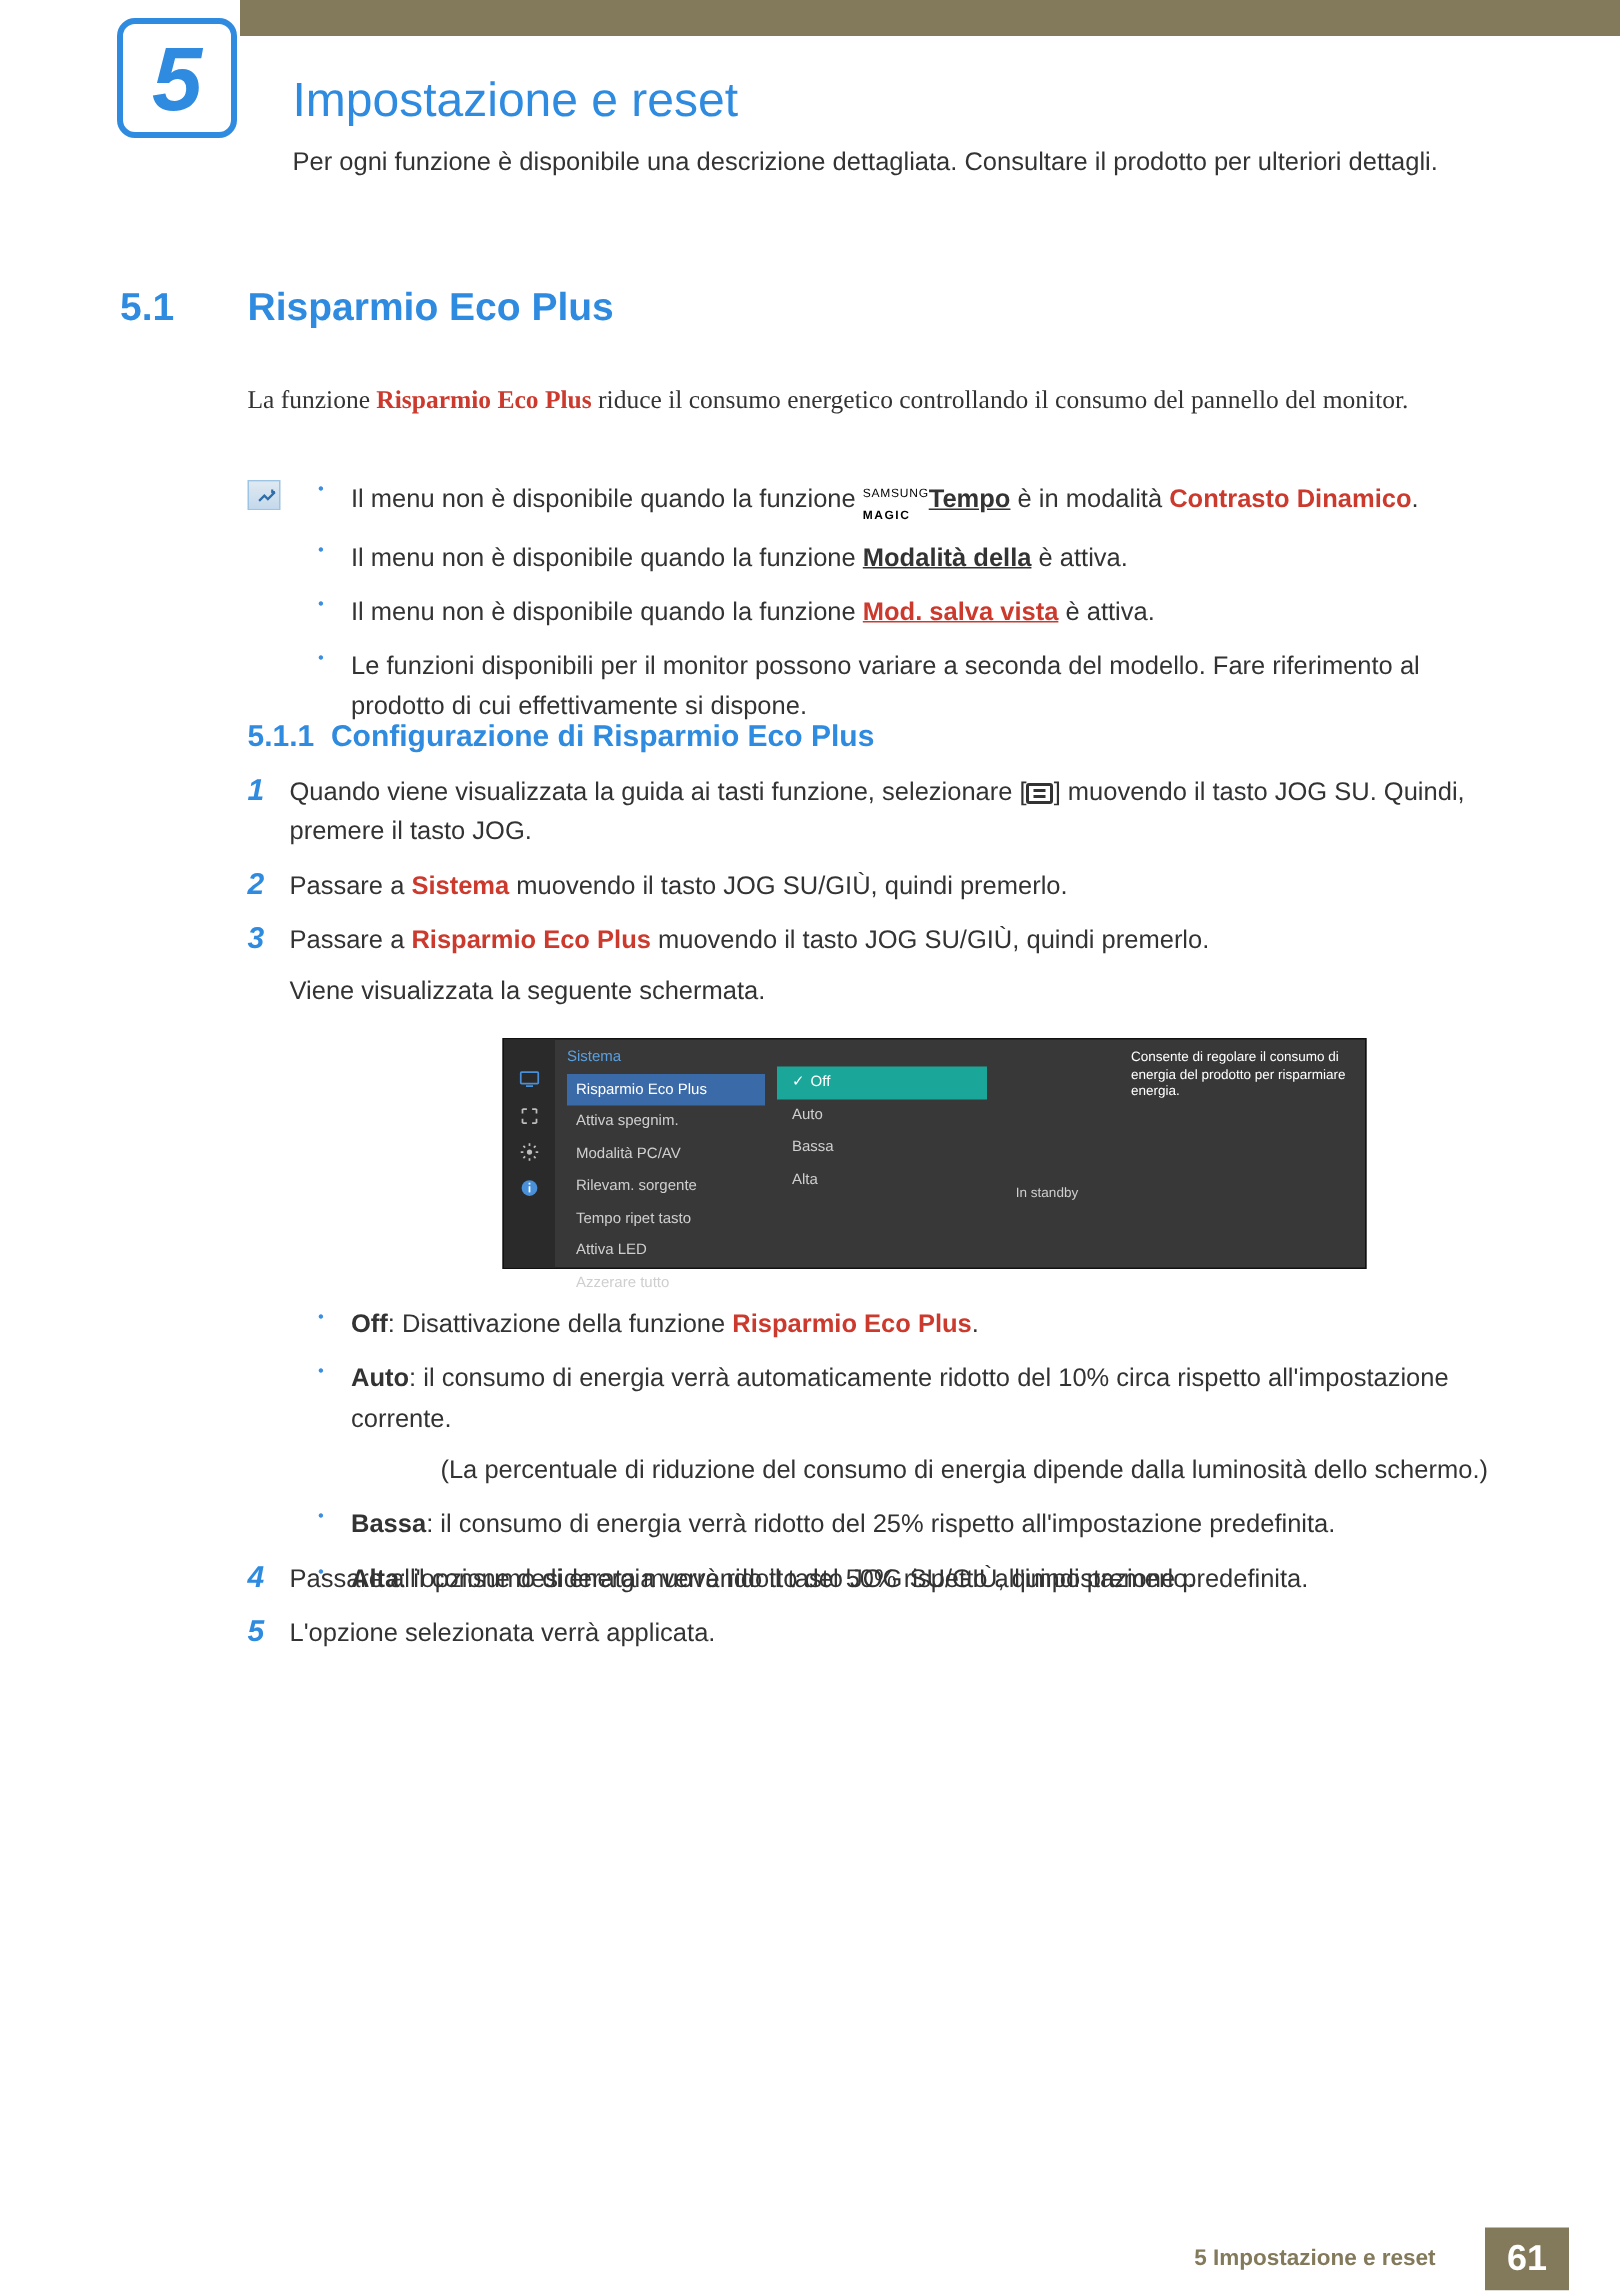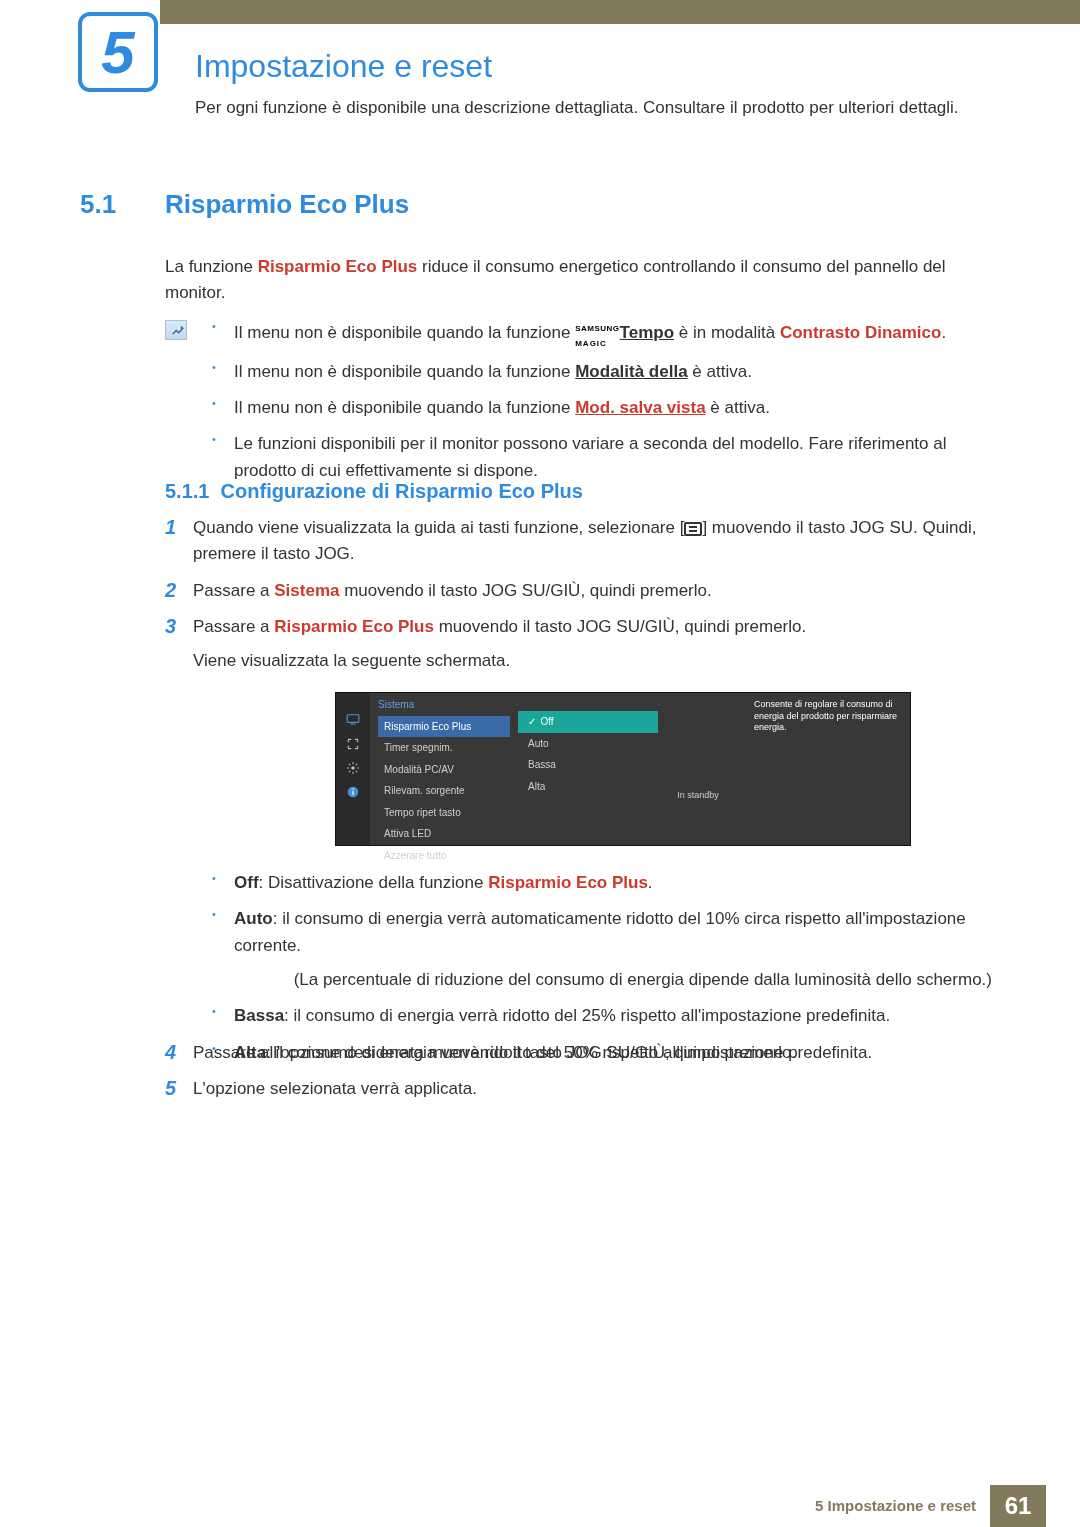--- a/index.html
+++ b/index.html
@@ -25,31 +25,31 @@
     display: flex; align-items: center; justify-content: center;
     background: #fff;
   }
   .chapterbox span { font-size: 60px; color: #2e8be0; font-weight: bold; font-style: italic; }
   .chap-title { position: absolute; left: 195px; top: 42px; font-size: 32px; font-weight: normal; color: #2e8be0; }
   .chap-intro { position: absolute; left: 195px; top: 95px; right: 88px; font-size: 17px; }
   .sec-num { position: absolute; left: 80px; font-size: 26px; font-weight: bold; color: #2e8be0; }
   .sec-title { position: absolute; left: 165px; font-size: 26px; font-weight: bold; color: #2e8be0; }
   .s1 { top: 184px; }
   .para { position: absolute; left: 165px; right: 88px; }
-  .p1 { top: 254px; }
+  .p1 { top: 254px; font-family: Liberation Serif, serif; }
   .note-icon {
     position: absolute; left: 165px; top: 320px;
     width: 22px; height: 20px; background: linear-gradient(#dfe9f2,#c5d9eb);
     border: 1px solid #9ec4e4; display:flex; align-items:flex-end; justify-content:flex-end;
   }
   .note-icon svg { width: 14px; height: 14px; margin: 0 1px 1px 0; }
   .bullets { position: absolute; left: 212px; right: 88px; top: 318px; }
   .bullets li { list-style: none; position: relative; padding-left: 22px; margin: 0 0 10px 0; }
   .bullets li::before { content: "•"; color: #3b8de0; position: absolute; left: 0; top: 0px; font-size: 11px; }
-  .bright-sup { font-size: 8px; font-weight: bold; letter-spacing: 0.5px; color: #000; line-height: 0.9; }
+  .bright-sup { font-size: 8px; font-weight: normal; letter-spacing: 0.5px; color: #000; line-height: 0.9; }
   .bright-sub { font-size: 8px; font-weight: bold; letter-spacing: 1px; color: #000; line-height: 0.9; }
   .bright-main { font-weight: bold; text-decoration: underline; color: #333; }
   .red { color: #cc3a2e; }
   .redb { color: #cc3a2e; font-weight: bold; }
   .uline { text-decoration: underline; font-weight: bold; }
   .h3 { position: absolute; left: 165px; top: 476px; font-size: 20px; font-weight: bold; color: #2e8be0; }
   .steps { position: absolute; left: 165px; right: 88px; top: 515px; }
   .step { display: flex; margin-bottom: 10px; }
   .step-num { width: 28px; flex: 0 0 28px; font-style: italic; font-size: 20px; color: #2e8be0; font-weight: bold; line-height: 1.2; }
   .step-body { flex: 1; }
@@ -71,21 +71,21 @@
   .osd .optcol .row { padding: 3px 10px; font-size: 10px; }
   .osd .optcol .row.sel { background: #1aa79a; color: #fff; position: relative; }
   .osd .optcol .row.sel::before { content: "✓"; margin-right: 4px; }
   .osd .extras { width: 86px; padding-top: 18px; font-size: 9px; }
   .osd .extras .rowlast { margin-top: 78px; text-align:center; padding-right:6px; }
   .osd .desc { flex:1; padding: 6px 10px; font-size: 9px; line-height: 1.3; color:#fff; }
   .bullets2 { position: absolute; left: 212px; right: 88px; top: 870px; }
   .bullets2 li { list-style: none; position: relative; padding-left: 22px; margin: 0 0 10px 0; }
   .bullets2 li::before { content: "•"; color: #3b8de0; position: absolute; left: 0; top: 0px; font-size: 11px; }
   .steps2 { position: absolute; left: 165px; right: 88px; top: 1040px; }
-  .footer { position: absolute; bottom: 0; left: 0; right: 0; height: 42px; display:flex; justify-content:flex-end; align-items:stretch; }
+  .footer { position: absolute; bottom: 0; left: 0; right: 0; height: 42px; display:flex; justify-content:flex-end; align-items:stretch;gap:19px; }
   .footer .cap { background: #fff; color: #837a5b; font-weight: bold; font-size: 15px; display:flex; align-items:center; padding: 0 14px; }
   .footer .pg { background: #837a5b; color: #fff; font-size: 24px; font-weight: bold; width: 56px; display:flex; align-items:center; justify-content:center; margin-right: 34px; }
 </style>
 </head>
 <body>
 
 <div class="topband">
   <div class="left"></div>
     <div class="right"></div>
 </div>
@@ -164,21 +164,21 @@
       </svg>
     <svg viewBox="0 0 24 24">
         <circle cx="12" cy="12" r="9" fill="#4a90d9"></circle>
         <rect x="11" y="10" width="2" height="7" fill="#fff"></rect>
         <rect x="11" y="6" width="2" height="2" fill="#fff"></rect>
       </svg>
   </div>
   <div class="listcol">
     <div class="hdr">Sistema</div>
     <div class="row sel">Risparmio Eco Plus</div>
-    <div class="row">Timer spegnim.</div>
+    <div class="row">Attiva spegnim.</div>
     <div class="row">Modalità PC/AV</div>
     <div class="row">Rilevam. sorgente</div>
     <div class="row">Tempo ripet tasto</div>
     <div class="row">Attiva LED</div>
     <div class="row">Azzerare tutto</div>
   </div>
   <div class="optcol">
     <div class="row sel">Off</div>
     <div class="row">Auto</div>
     <div class="row">Bassa</div>

